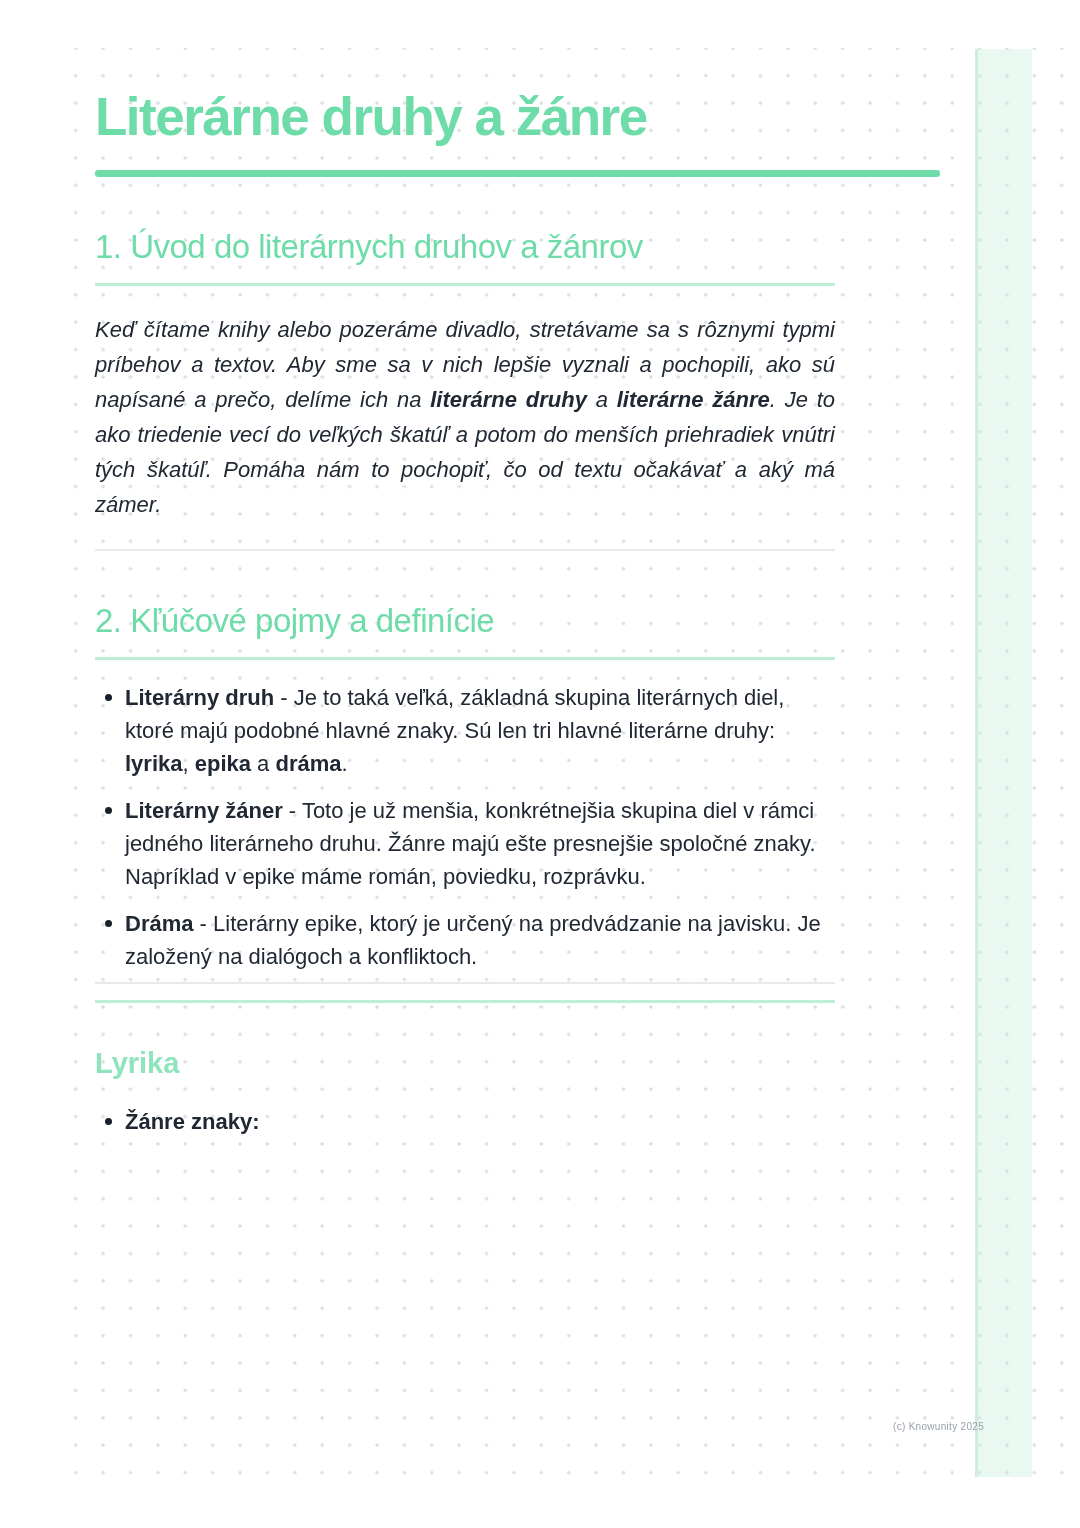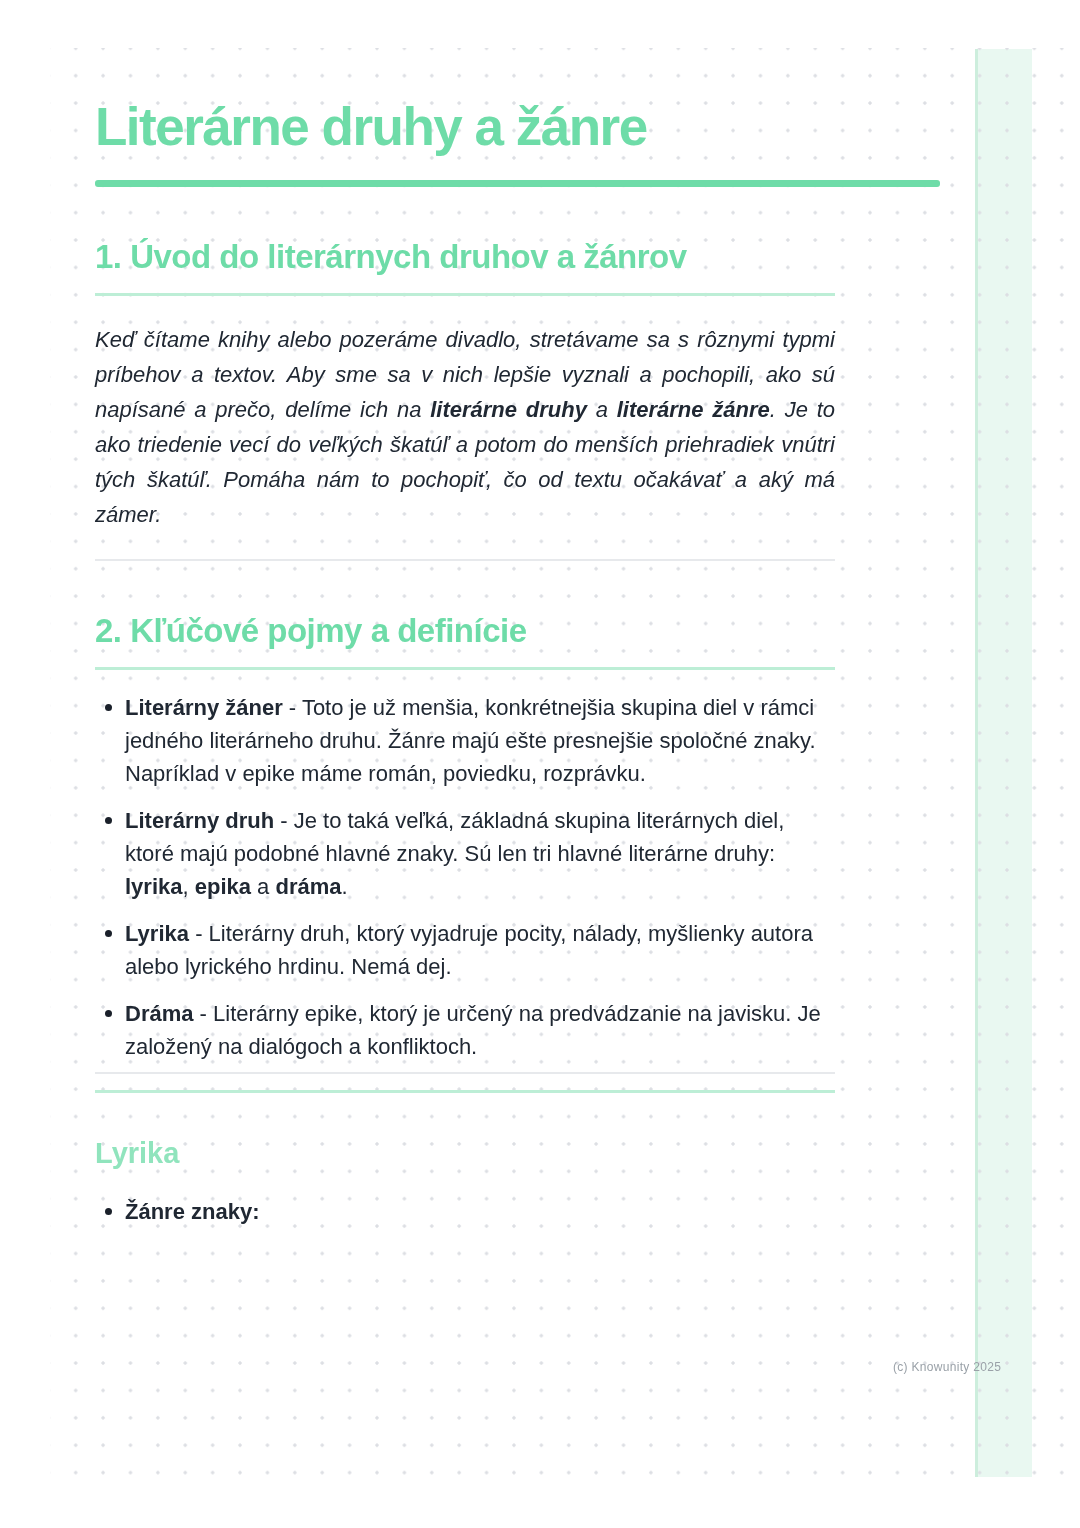--- a/index.html
+++ b/index.html
@@ -34,21 +34,21 @@
     position:absolute;
     left:50px;top:48px;
     width:1030px;height:1428px;
     background-image:radial-gradient(circle, var(--dots) 1.4px, transparent 1.9px);
     background-size:27.4px 27.4px;
     background-position:12px 14px;
     pointer-events:none;
   }
   .content{
     position:absolute;
-    left:95px;top:98px;
+    left:95px;top:88px;
     width:845px;
   }
   h1{
     margin:0;
     font-size:53px;
     line-height:58px;
     letter-spacing:-1.5px;
     font-weight:700;
     color:var(--accent);
   }
@@ -56,21 +56,21 @@
     margin-top:24px;
     width:845px;height:7px;
     border-radius:3px;
     background:var(--accent);
   }
   h2{
     margin:50px 0 0 0;
     font-size:33px;
     line-height:40px;
     letter-spacing:-0.5px;
-    font-weight:700;
+    font-weight:400;
     color:var(--accent);
   }
   .h2-rule{
     margin-top:16px;
     width:740px;height:3px;
     background:var(--accent-light);
   }
   h3{
     margin:42px 0 0 0;
     font-size:29px;
@@ -111,22 +111,22 @@
     content:"";
     position:absolute;
     left:10px;top:13px;
     width:7px;height:7px;
     border-radius:50%;
     background:#1a202a;
   }
   b{font-weight:700;}
   .watermark{
     position:absolute;
-    left:893px;top:1360px;
-    font-size:12px;
+    left:893px;top:1421px;
+    font-size:10px;
     letter-spacing:0.3px;
     color:var(--watermark-text);
     z-index:5;
   }
 </style>
 </head>
 <body>
 
 <div class="stripe"></div>
 <div class="dots"></div>
@@ -141,23 +141,22 @@
     <div class="h2-rule"></div>
     <p class="intro-p"><span>Keď čítame knihy alebo pozeráme divadlo, stretávame sa s rôznymi typmi príbehov a textov. Aby sme sa v nich lepšie vyznali a pochopili, ako sú napísané a prečo, delíme ich na </span><b>literárne druhy</b><span> a </span><b>literárne žánre</b><span>. Je to ako triedenie vecí do veľkých škatúľ a potom do menších priehradiek vnútri tých škatúľ. Pomáha nám to pochopiť, čo od textu očakávať a aký má zámer.</span></p>
   </section>
 
   <div class="divider after-p"></div>
 
   <section>
     <h2>2. Kľúčové pojmy a definície</h2>
     <div class="h2-rule"></div>
     <ul>
+      <li><b>Literárny druh</b><span> - Je to taká veľká, základná skupina literárnych diel, ktoré majú podobné hlavné znaky. Sú len tri hlavné literárne druhy: </span><b>lyrika</b><span>, </span><b>epika</b><span> a </span><b>dráma</b><span>.</span></li>
       <li><b>Literárny žáner</b><span> - Toto je už menšia, konkrétnejšia skupina diel v rámci jedného literárneho druhu. Žánre majú ešte presnejšie spoločné znaky. Napríklad v epike máme román, poviedku, rozprávku.</span></li>
-      <li><b>Literárny druh</b><span> - Je to taká veľká, základná skupina literárnych diel, ktoré majú podobné hlavné znaky. Sú len tri hlavné literárne druhy: </span><b>lyrika</b><span>, </span><b>epika</b><span> a </span><b>dráma</b><span>.</span></li>
-      <li><b>Lyrika</b><span> - Literárny druh, ktorý vyjadruje pocity, nálady, myšlienky autora alebo lyrického hrdinu. Nemá dej.</span></li>
       <li><b>Dráma</b><span> - Literárny epike, ktorý je určený na predvádzanie na javisku. Je založený na dialógoch a konfliktoch.</span></li>
     </ul>
   </section>
 
   <div class="divider after-list"></div>
 
   <section>
     <div class="h2-rule"></div>
     <h3>Lyrika</h3>
     <ul class="detail-list">

